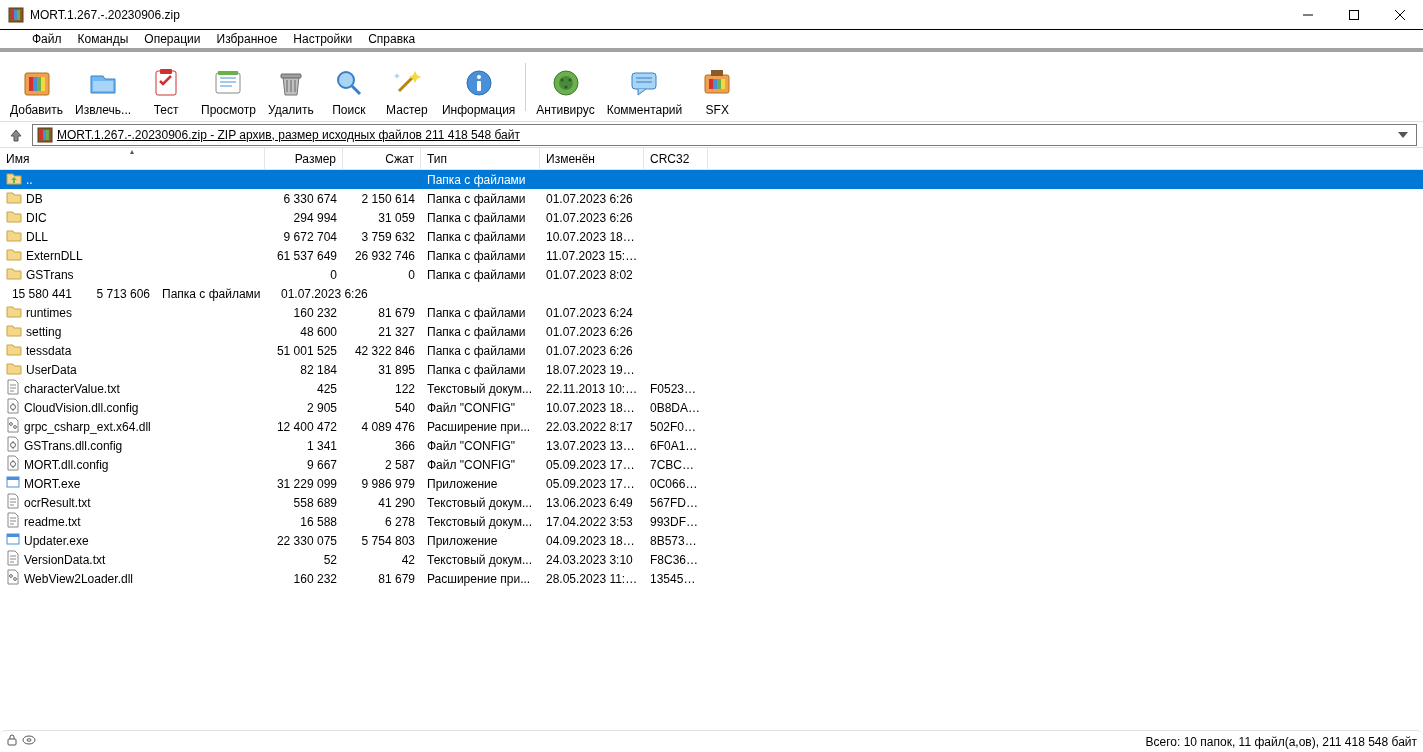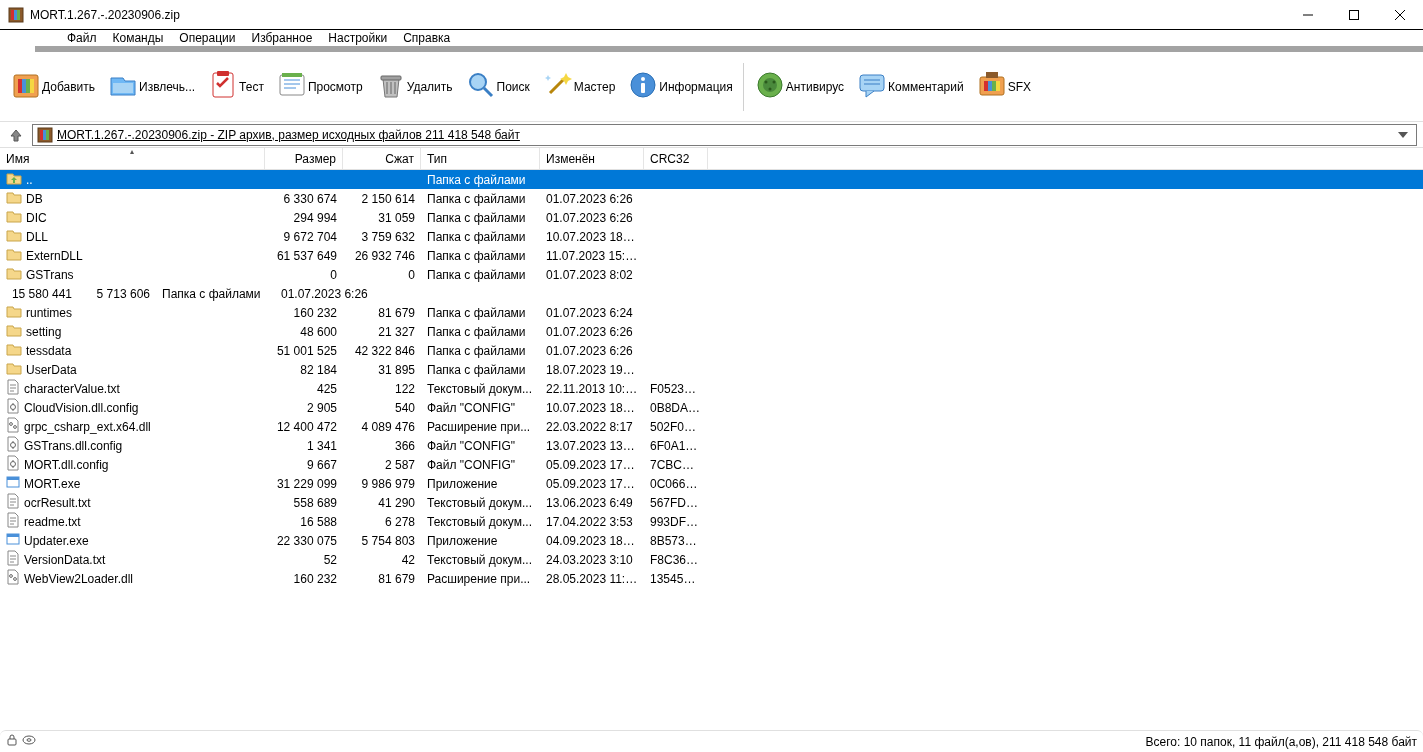--- a/index.html
+++ b/index.html
@@ -3,24 +3,24 @@
 <meta charset="utf-8">
 <style>
 * { margin: 0; padding: 0; box-sizing: border-box; font-family: "Segoe UI", Tahoma, sans-serif; font-size: 12px; }
 html, body { height: 100%; }
 body { display: flex; flex-direction: column; background: #fff; overflow: hidden; }
 .titlebar { height: 30px; display: flex; align-items: center; background: #fff; border-bottom: 1px solid #000000; }
 .titlebar-icon { width: 16px; height: 16px; margin: 0 6px 0 8px; display: flex; align-items: center; justify-content: center; }
 .titlebar-title { flex: 1; font-size: 12px; color: #000; }
 .titlebar-controls { display: flex; height: 100%; }
 .titlebar-btn { width: 46px; height: 30px; display: flex; align-items: center; justify-content: center; color: #000; font-size: 14px; }
-.menubar { height: 22px; display: flex; align-items: center; padding: 0 24px; border-bottom: 6px solid #a3a3a3; margin-left: 35px; }
+.menubar { height: 22px; display: flex; align-items: center; padding: 0 24px; border-bottom: 4px solid #a3a3a3; }
 .menu-item { padding: 2px 8px; color: #000; }
 .toolbar { height: 70px; display: flex; align-items: center; padding: 2px 4px; border-bottom: 1px solid #e0e0e0; gap: 0; }
-.toolbar-btn { display: flex; flex-direction: row; align-items: center; justify-content: flex-end; padding: 2px 6px; min-width: 58px; height: 64px; }
+.toolbar-btn { display: flex; flex-direction: column; align-items: center; justify-content: flex-end; padding: 2px 6px; min-width: 58px; height: 64px; }
 .toolbar-icon { width: 32px; height: 32px; display: flex; align-items: center; justify-content: center; margin-bottom: 4px; }
 .toolbar-label { font-size: 12px; color: #000; white-space: nowrap; }
 .toolbar-sep { width: 1px; height: 48px; background: #d0d0d0; margin: 0 4px; }
 .pathbar { height: 26px; display: flex; align-items: center; padding: 2px 6px; gap: 6px; border-bottom: 1px solid #e0e0e0; }
 .path-up { width: 20px; height: 20px; display: flex; align-items: center; justify-content: center; }
 .path-input { flex: 1; height: 22px; border: 1px solid #7a7a7a; display: flex; align-items: center; padding: 0 4px; gap: 4px; position: relative; text-decoration: underline; }
 .path-drop { width: 18px; display: flex; align-items: center; justify-content: center; color: #555; }
 .header-row { height: 22px; display: flex; align-items: stretch; border-bottom: 1px solid #e0e0e0; }
 .header-cell { display: flex; align-items: center; padding: 0 6px; border-right: 1px solid #e5e5e5; color: #000; position: relative; }
 .header-cell .sort { position: absolute; left: 50%; top: -1px; transform: translateX(-50%); font-size: 8px; color: #555; }

